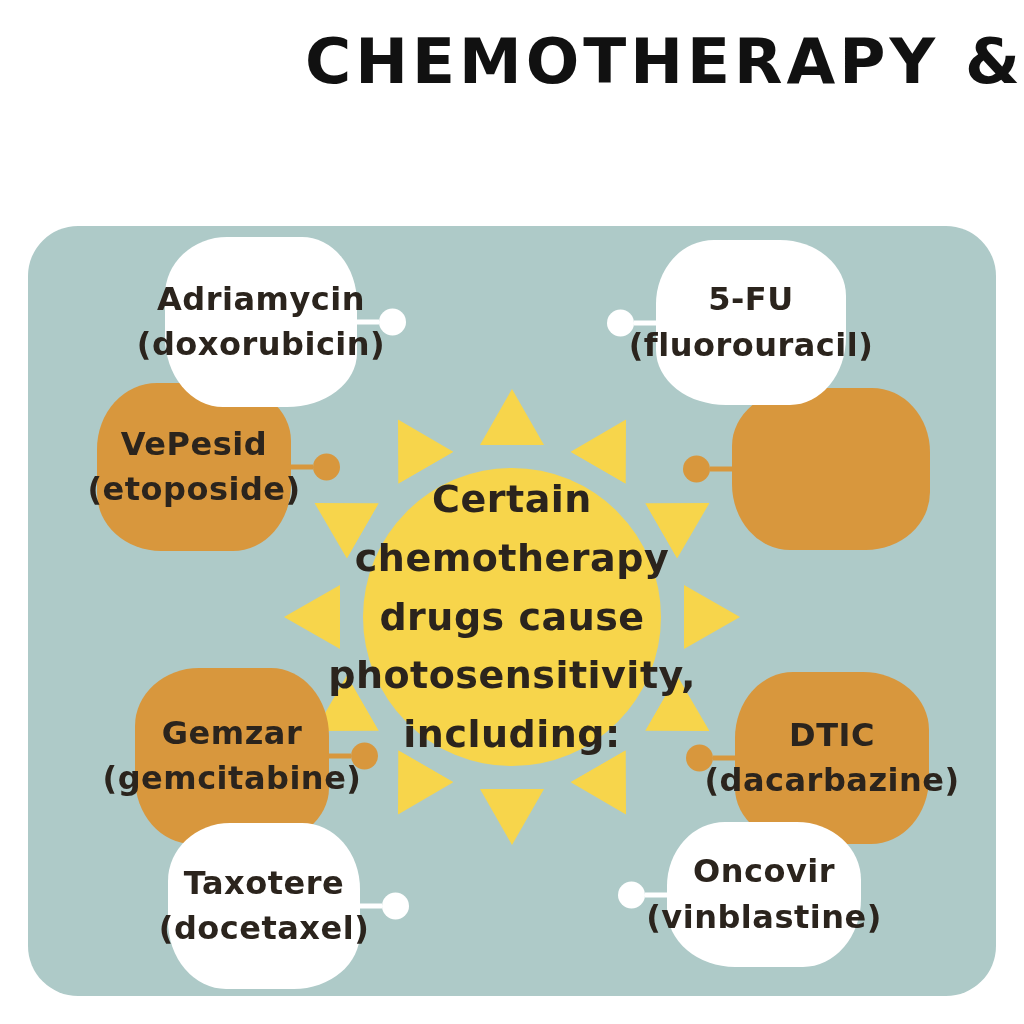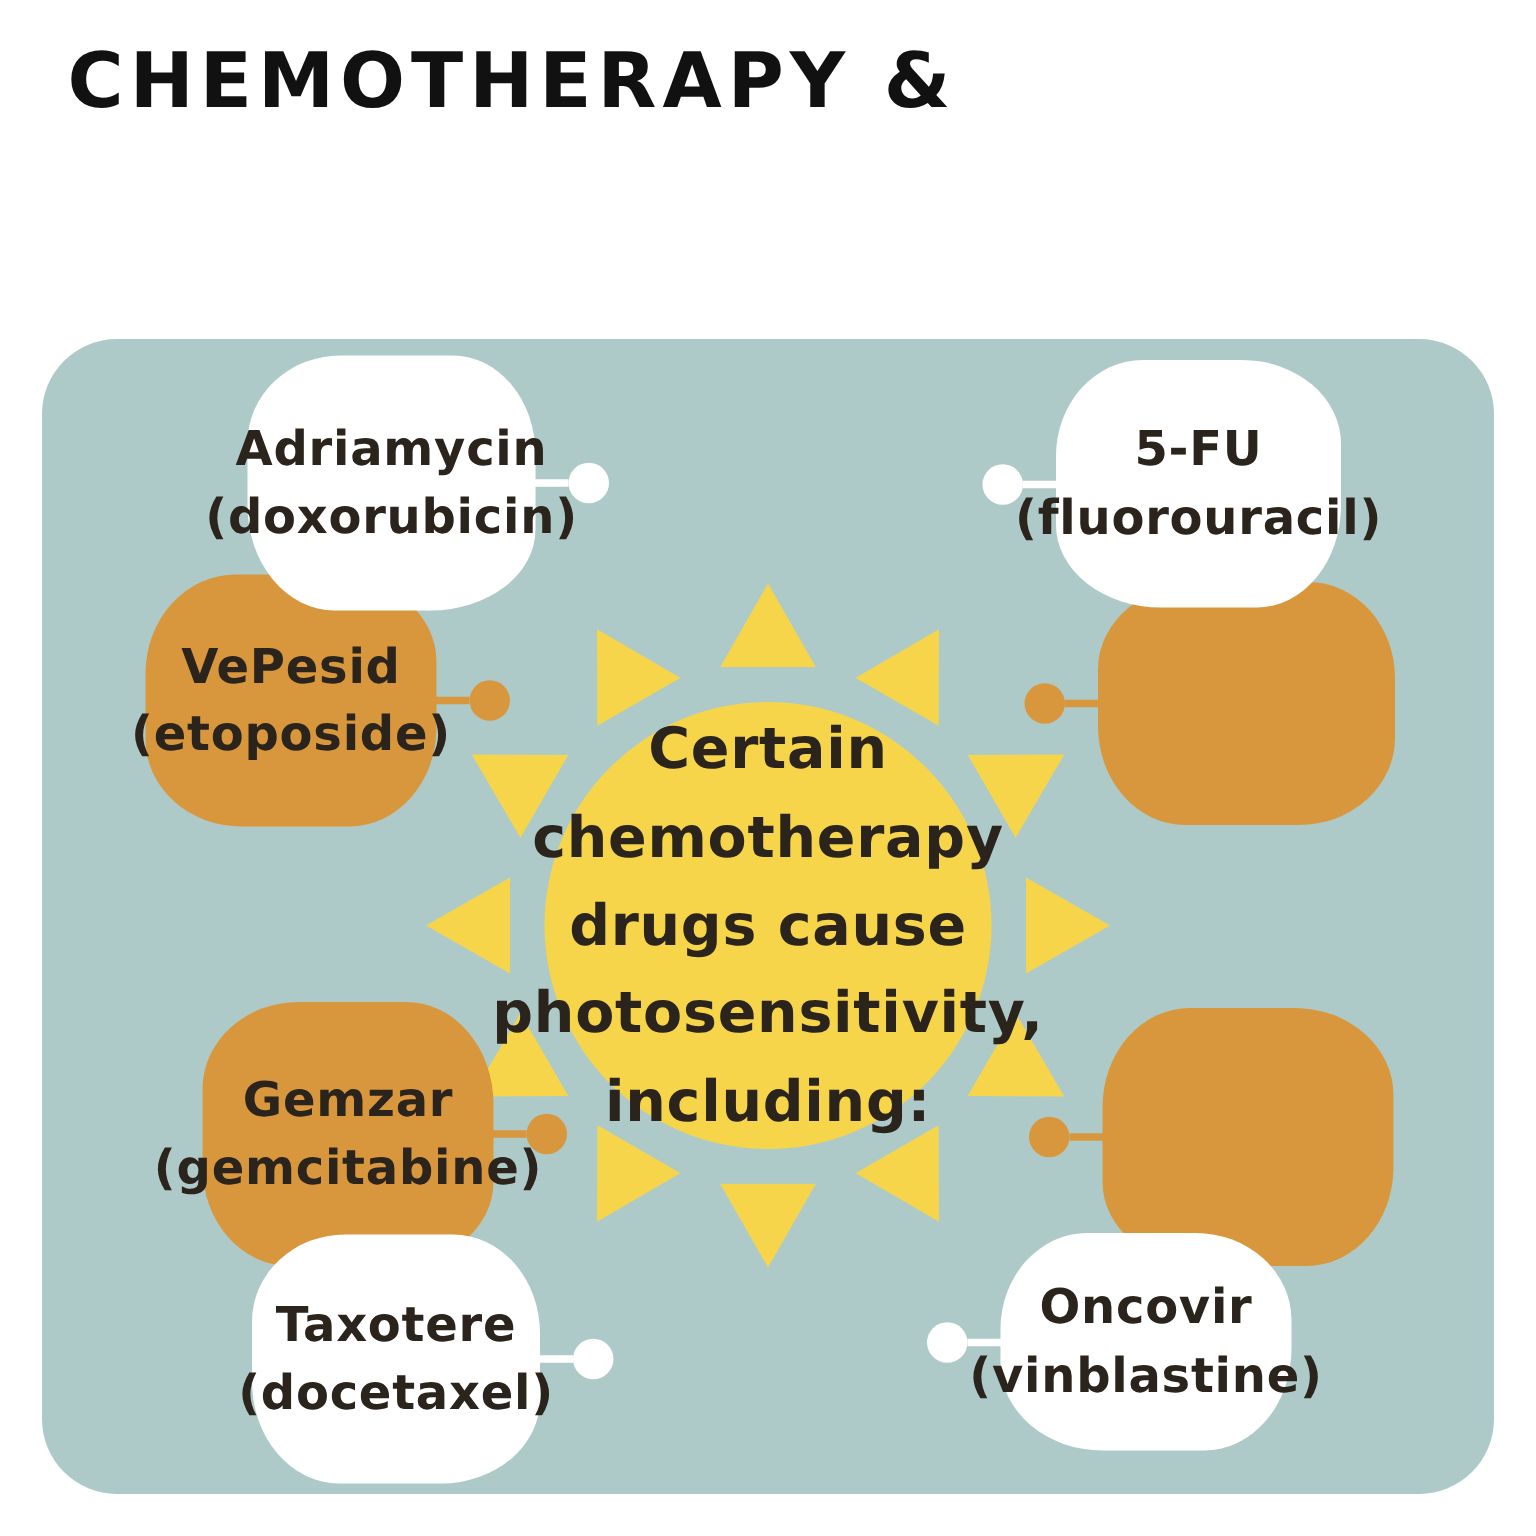--- a/index.html
+++ b/index.html
@@ -13,22 +13,22 @@
   }
   html,body{margin:0;padding:0;background:#fff;}
   .canvas{
     position:relative;width:1024px;height:1024px;overflow:hidden;
     background:var(--page-background);
     font-family:"DejaVu Sans",sans-serif;
   }
   
   .title{
     position:absolute;top:24px;left:0;right:0;z-index:5;
-    text-align:left;font-weight:bold;font-size:51px;line-height:1.22;
-    letter-spacing:4px;color:var(--title-black);margin-left:45px;
+    text-align:right;font-weight:bold;font-size:63px;line-height:1.22;
+    letter-spacing:4px;color:var(--title-black);
   }
   
   .panel{
     position:absolute;left:28px;top:226px;width:968px;height:770px;
     background:var(--panel-background);border-radius:50px;z-index:0;
   }
   
   .ray{
     position:absolute;left:480px;top:589px;width:64px;height:56px;z-index:1;
     background:var(--sun-yellow);
@@ -72,21 +72,21 @@
     display:flex;align-items:center;
   }
   .side-right .connector{left:calc(100% - 4px);}
   .side-left  .connector{right:calc(100% - 4px);flex-direction:row-reverse;}
   .connector .line{width:26px;height:5px;}
   .connector .dot{width:27px;height:27px;border-radius:50%;}
   .card-white  .connector .line,.card-white  .connector .dot{background:var(--card-white);}
   .card-orange .connector .line,.card-orange .connector .dot{background:var(--card-orange);}
 
   #card-adriamycin  {left:165px;top:237px;width:192px;height:170px;border-radius:62px 55px 70px 58px / 58px 66px 54px 70px;}
-  #card-5fu         {left:704px;top:240px;width:190px;height:165px;border-radius:58px 66px 56px 70px / 64px 56px 68px 55px;}
+  #card-5fu         {left:656px;top:240px;width:190px;height:165px;border-radius:58px 66px 56px 70px / 64px 56px 68px 55px;}
   #card-vepesid     {left:97px; top:383px;width:194px;height:168px;border-radius:60px 70px 58px 64px / 66px 58px 66px 58px;text-align:center;}
   #card-methotrexate{left:732px;top:388px;width:198px;height:162px;border-radius:70px 58px 64px 58px / 58px 64px 58px 66px;}
   #card-gemzar      {left:100px;top:668px;width:194px;height:176px;border-radius:64px 58px 68px 58px / 58px 68px 56px 66px;margin-left:35px;}
   #card-dtic        {left:735px;top:672px;width:194px;height:172px;border-radius:58px 66px 58px 68px / 66px 58px 66px 56px;}
   #card-taxotere    {left:168px;top:823px;width:192px;height:166px;border-radius:62px 58px 66px 58px / 58px 66px 56px 68px;}
   #card-oncovir     {left:667px;top:822px;width:194px;height:145px;border-radius:58px 64px 58px 68px / 64px 58px 68px 58px;}
 </style>
 </head>
 <body>
 
@@ -164,20 +164,24 @@
       <div class="brand">Gemzar</div>
       <div class="generic">(gemcitabine)</div>
     </div>
     <div class="connector">
       <span class="line"></span>
       <span class="dot"></span>
     </div>
   </div>
 
   <div id="card-dtic" class="card card-orange side-left">
+    <div>
+      <div class="brand">DTIC</div>
+      <div class="generic">(dacarbazine)</div>
+    </div>
     <div class="connector">
       <span class="line"></span>
       <span class="dot"></span>
     </div>
   </div>
 
   <div id="card-taxotere" class="card card-white side-right">
     <div>
       <div class="brand">Taxotere</div>
       <div class="generic">(docetaxel)</div>

